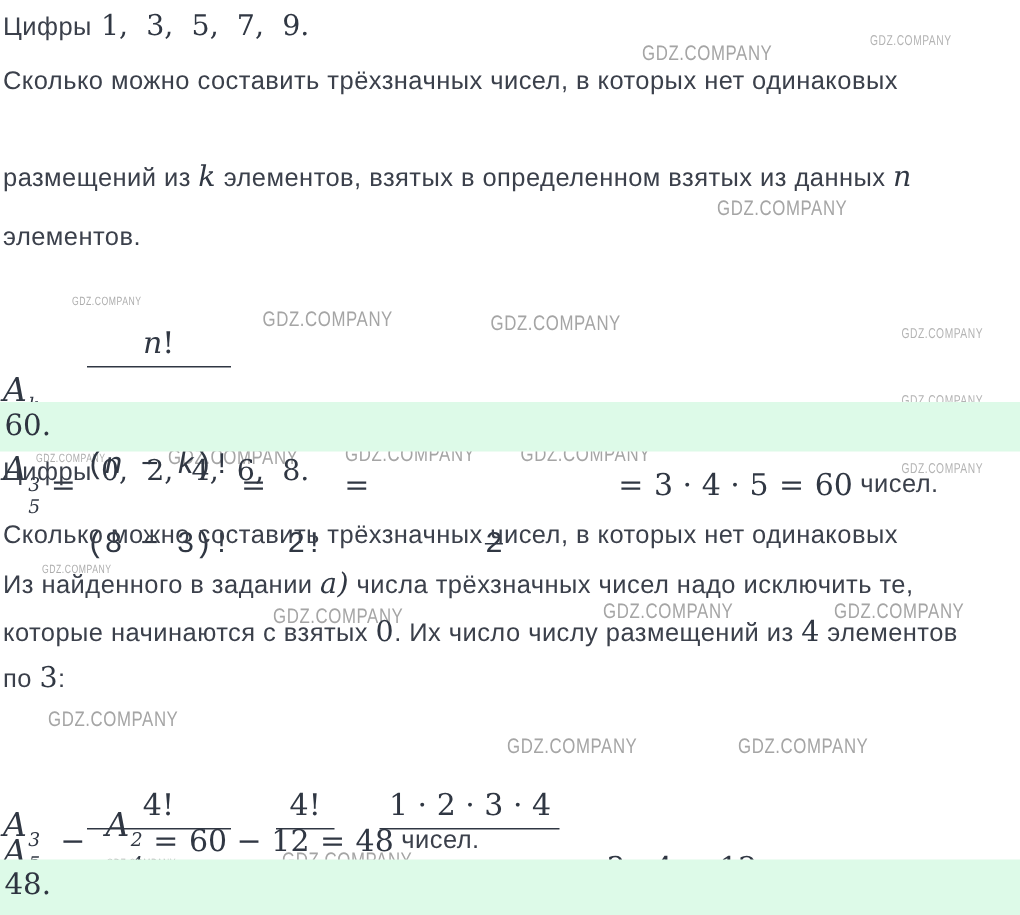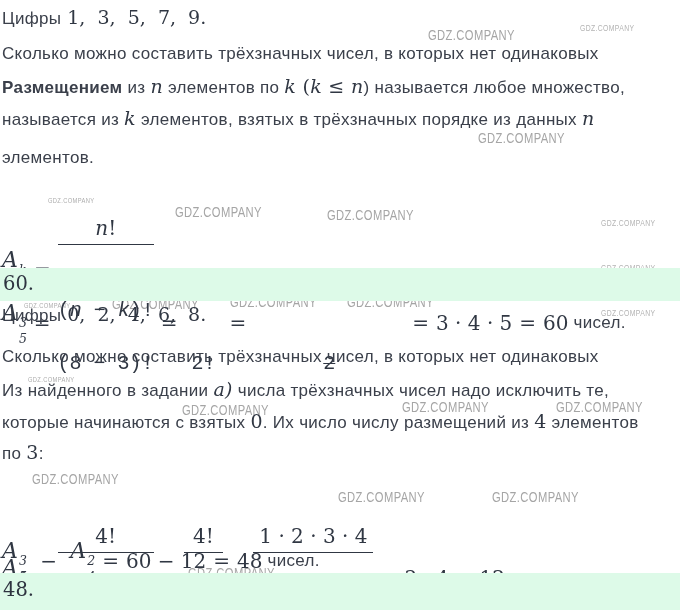--- a/index.html
+++ b/index.html
@@ -65,26 +65,23 @@
   <div class="wm" style="left:492px;top:489px">GDZ.COMPANY</div>
   <div class="wm xs" style="left:71px;top:571px">GDZ.COMPANY</div>
   <div class="wm" style="left:188px;top:565px">GDZ.COMPANY</div>
 
   <div class="line" style="top:6px">
     <span class="sans">Цифры</span><span class="math digits"> 1,  3,  5,  7,  9.</span>
   </div>
 
   <div class="line sans" style="top:44px">Сколько можно составить трёхзначных чисел, в которых нет одинаковых</div>
 
-  <div class="line sans" style="top:75px">
-    <span class="b">Размещением</span><span> из </span><span class="math mvar mnum">n</span><span> элементов по </span><span class="math mvar mnum">k</span><span class="math mnum">  (</span><span class="math mvar mnum">k</span><span class="math mnum"> ≤ </span><span class="math mvar mnum">n</span><span>) называется любое множество,</span>
-  </div>
 
   <div class="line sans" style="top:107px">
-    <span>называется из </span><span class="math mvar mnum">k</span><span> элементов, взятых в трёхзначных порядке из данных </span><span class="math mvar mnum">n</span>
+    <span>размещений из </span><span class="math mvar mnum">k</span><span> элементов, взятых в определенном взятых из данных </span><span class="math mvar mnum">n</span>
   </div>
 
   <div class="line sans" style="top:148px">элементов.</div>
 
   <div class="formula" style="top:166px">
     <span><span class="abase">A</span><span class="supsub"><span>k</span><span>n</span></span></span>
     <span class="rel">=</span>
     <span class="frac">
       <span class="num"><span class="mvar">n</span><span>!</span></span>
       <span class="den"><span>(</span><span class="mvar">n</span><span> − </span><span class="mvar">k</span><span>)!</span></span>

